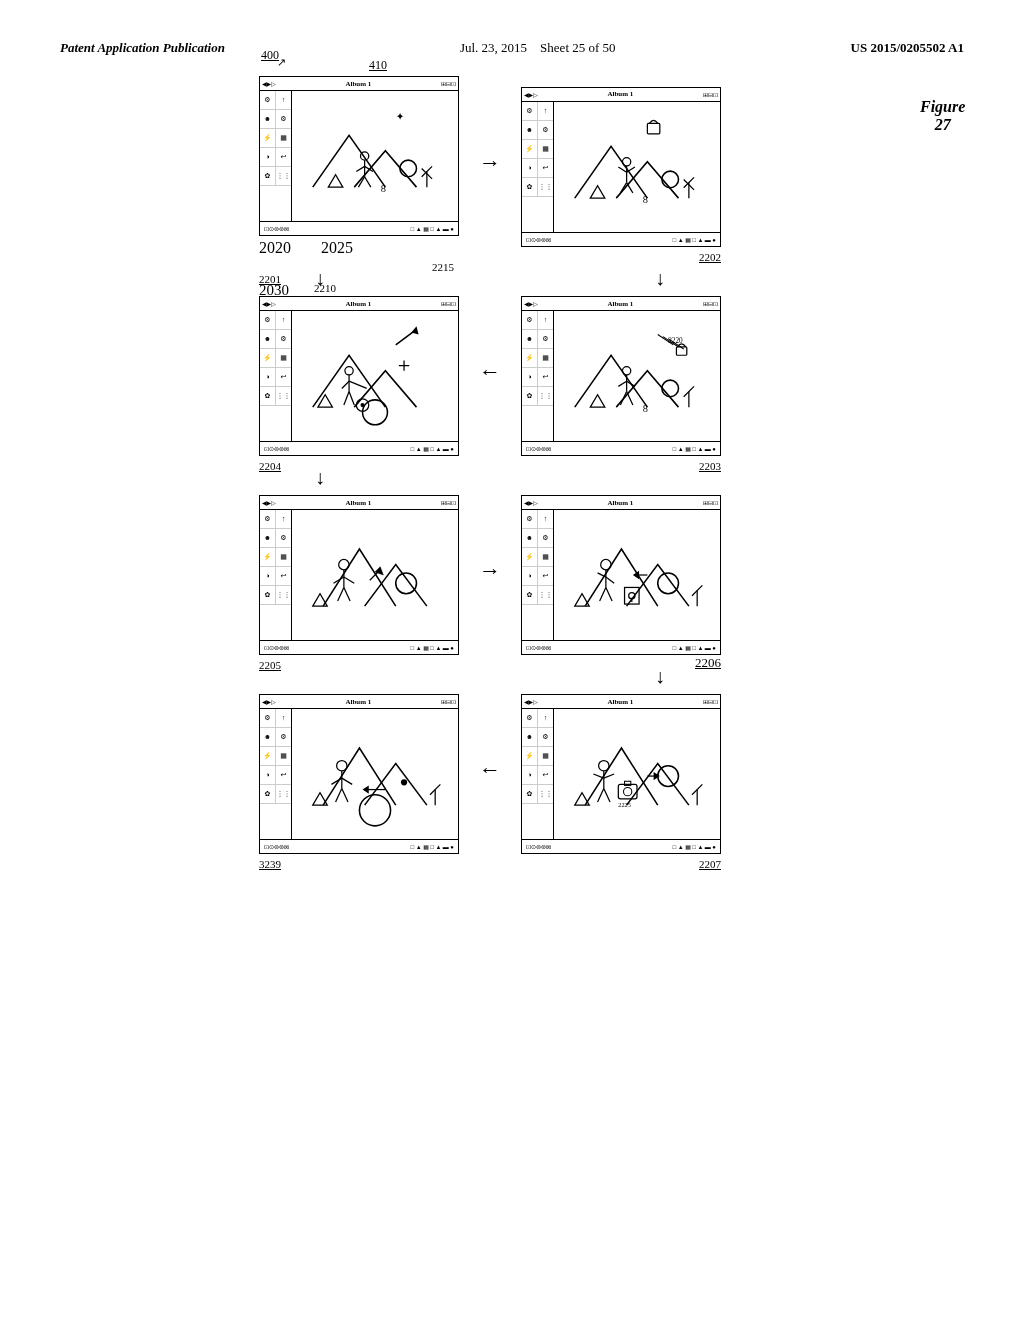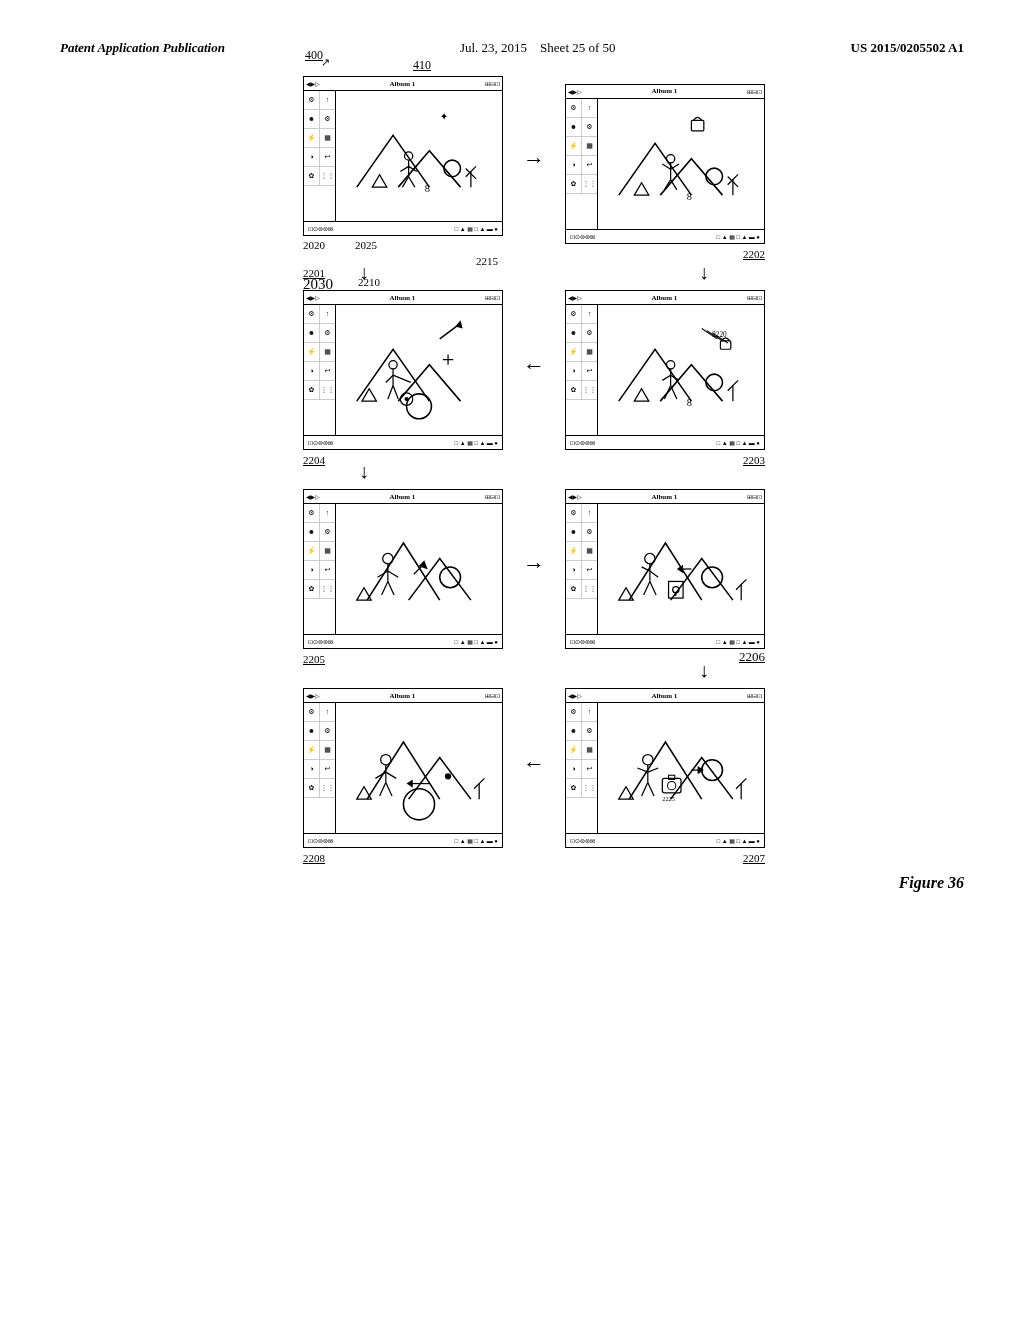--- a/index.html
+++ b/index.html
@@ -23,22 +23,22 @@
       align-items: flex-end;
       margin-bottom: 20px;
       font-size: 13px;
     }
     .header-left { font-weight: bold; font-style: italic; }
     .header-center { font-size: 13px; }
     .header-right { font-size: 13px; font-weight: bold; }
 
     .main-content {
       display: flex;
-      flex-direction: column;
-      align-items: flex-end;
+      flex-direction: row;
+      align-items: flex-start;
       margin-top: 10px;
     }
 
     
     .device-frame {
       border: 1.5px solid #000;
       width: 200px;
       height: 160px;
       position: relative;
       background: #fff;
@@ -229,21 +229,21 @@
                 </svg>
               </div>
             </div>
 
             <div class="device-bottombar">
               <span style="font-size:6px;">⊡⊙⊚⊛⊠</span>
               <span style="font-size:6px;">□ ▲ ▦ □ ▲ ▬ ●</span>
             </div>
           </div>
 
-          <div style="display:flex; gap:30px; margin-top:3px; font-size:11px;">
+          <div style="display:flex; gap:30px; margin-top:3px; font-size:16px;">
             <span>2020</span>
             <span>2025</span>
           </div>
           <div style="position:absolute; bottom:-16px; right:5px; font-size:11px;">2215</div>
           <div style="position:absolute; bottom:-28px; left:0px; font-size:11px; text-decoration:underline;">2201</div>
         </div>
 
         <div class="arrow-horiz">→</div>
 
         <div class="diagram-wrapper">
@@ -665,21 +665,21 @@
                   <line x1="138" y1="90" x2="138" y2="75" stroke="#000" stroke-width="1.2"></line>
                   <line x1="133" y1="80" x2="143" y2="70" stroke="#000" stroke-width="1.2"></line>
                 </svg>
               </div>
             </div>
             <div class="device-bottombar">
               <span style="font-size:6px;">⊡⊙⊚⊛⊠</span>
               <span style="font-size:6px;">□ ▲ ▦ □ ▲ ▬ ●</span>
             </div>
           </div>
-          <div style="position:absolute; bottom:-16px; left:0; font-size:11px; text-decoration:underline;">2208</div>
+          <div style="position:absolute; bottom:-16px; left:0; font-size:11px; text-decoration:underline;">3239</div>
         </div>
 
         <div class="arrow-horiz">←</div>
 
         <div class="diagram-wrapper">
           <div class="device-frame">
             <div class="device-topbar">
               <span style="font-size:6px;">◀▶▷</span>
               <span style="font-size:7px; font-weight:bold;">Album 1</span>
               <span style="font-size:6px;">⊞⊟⊡</span>
@@ -744,18 +744,18 @@
             </div>
           </div>
           <div style="position:absolute; bottom:-16px; right:0; font-size:11px; text-decoration:underline;">2207</div>
         </div>
 
       </div>
 
     </div>
 
     <div class="figure-caption" style="margin-top:22px;">
-      <span>Figure 36</span>
+      <span>Figure 27</span>
     </div>
 
   </div>
 
 </div>
 
 </body></html>

